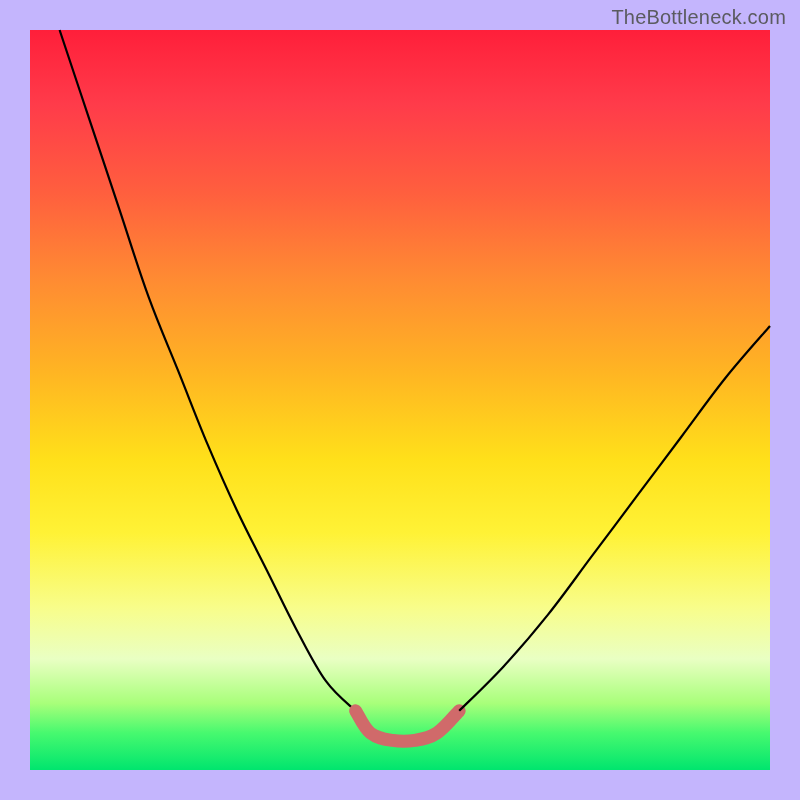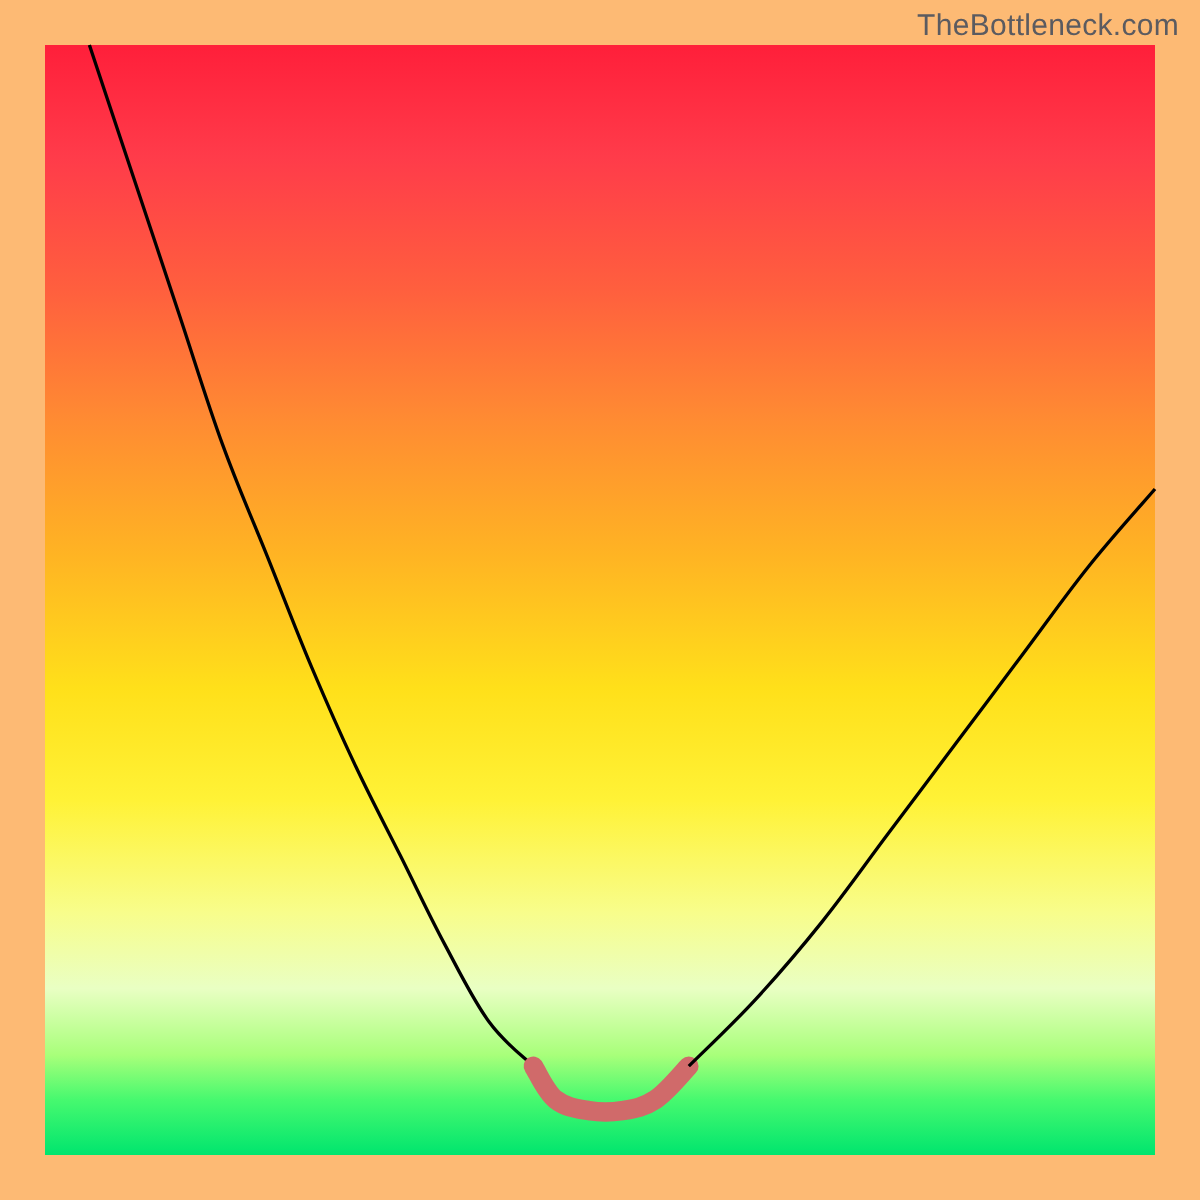--- a/index.html
+++ b/index.html
@@ -8,21 +8,21 @@
     width: 800px;
     height: 800px;
     background: #000;
     overflow: hidden;
     font-family: Arial, Helvetica, sans-serif;
   }
   .stage {
     position: relative;
     width: 800px;
     height: 800px;
-    background: #fdba74;
+    background: #c4b5fd;
   }
   .plot-area {
     position: absolute;
     left: 30px;
     top: 30px;
     width: 740px;
     height: 740px;
   }
   .grad {
     position: absolute;

